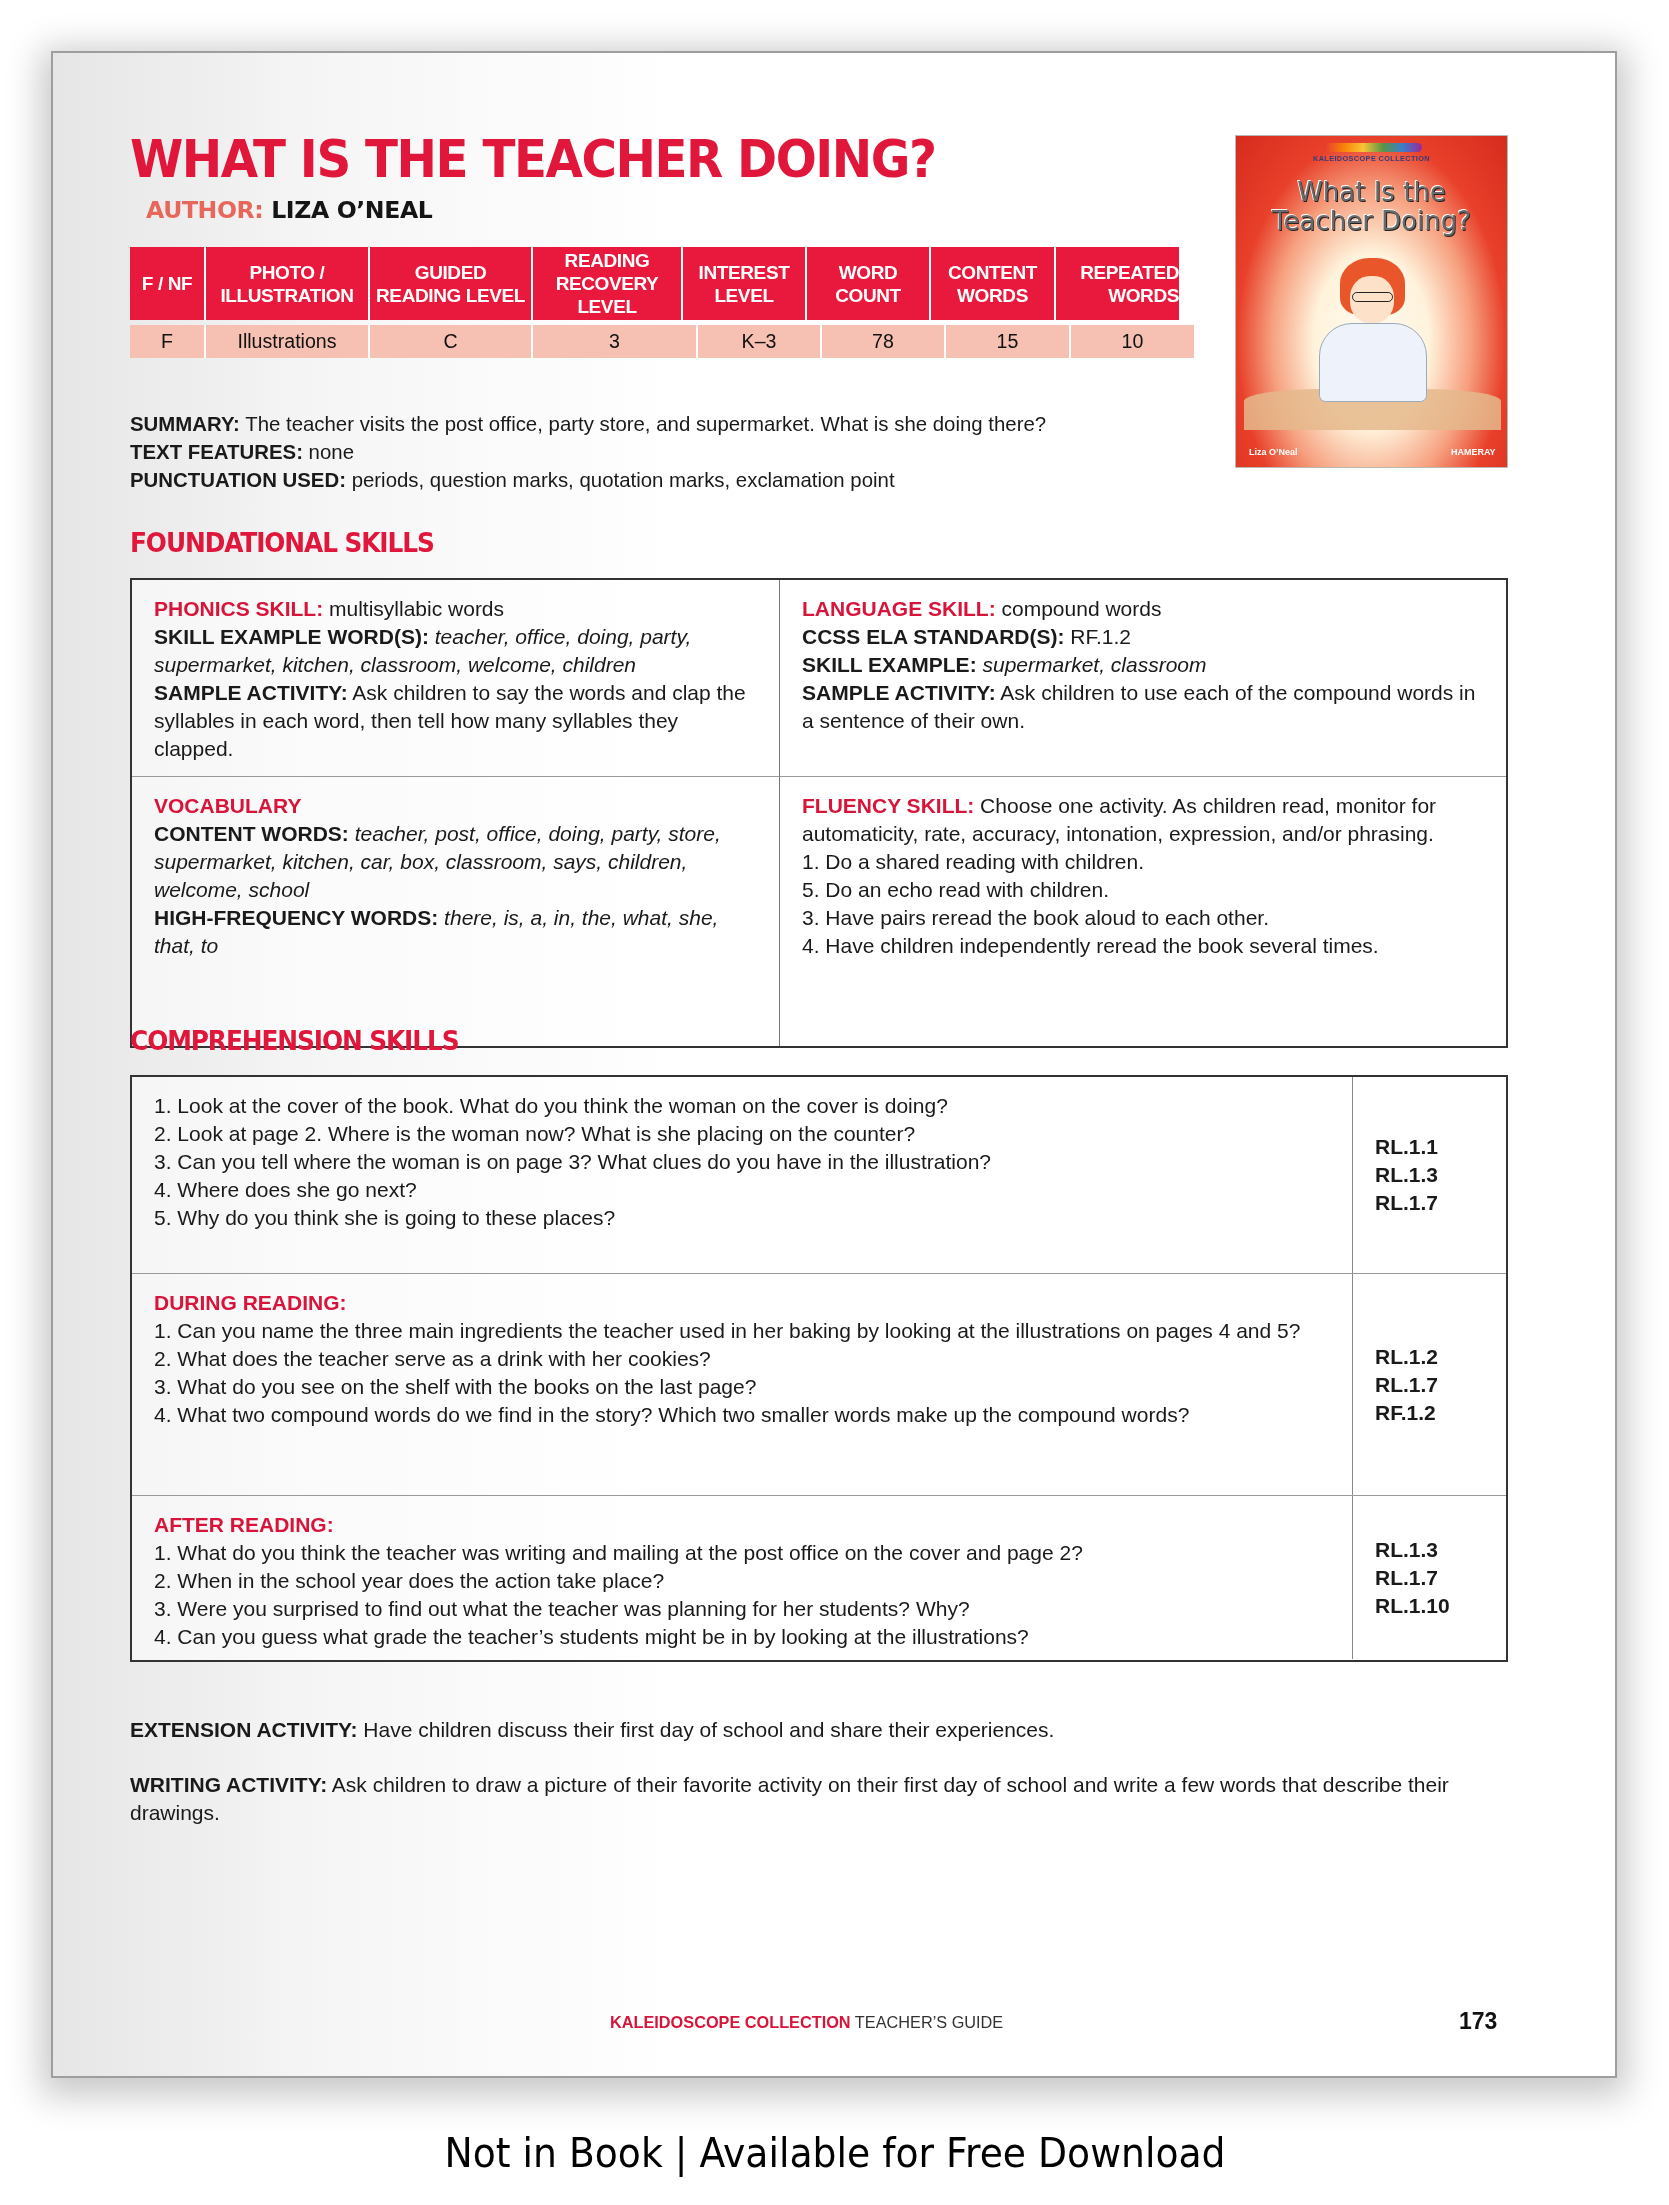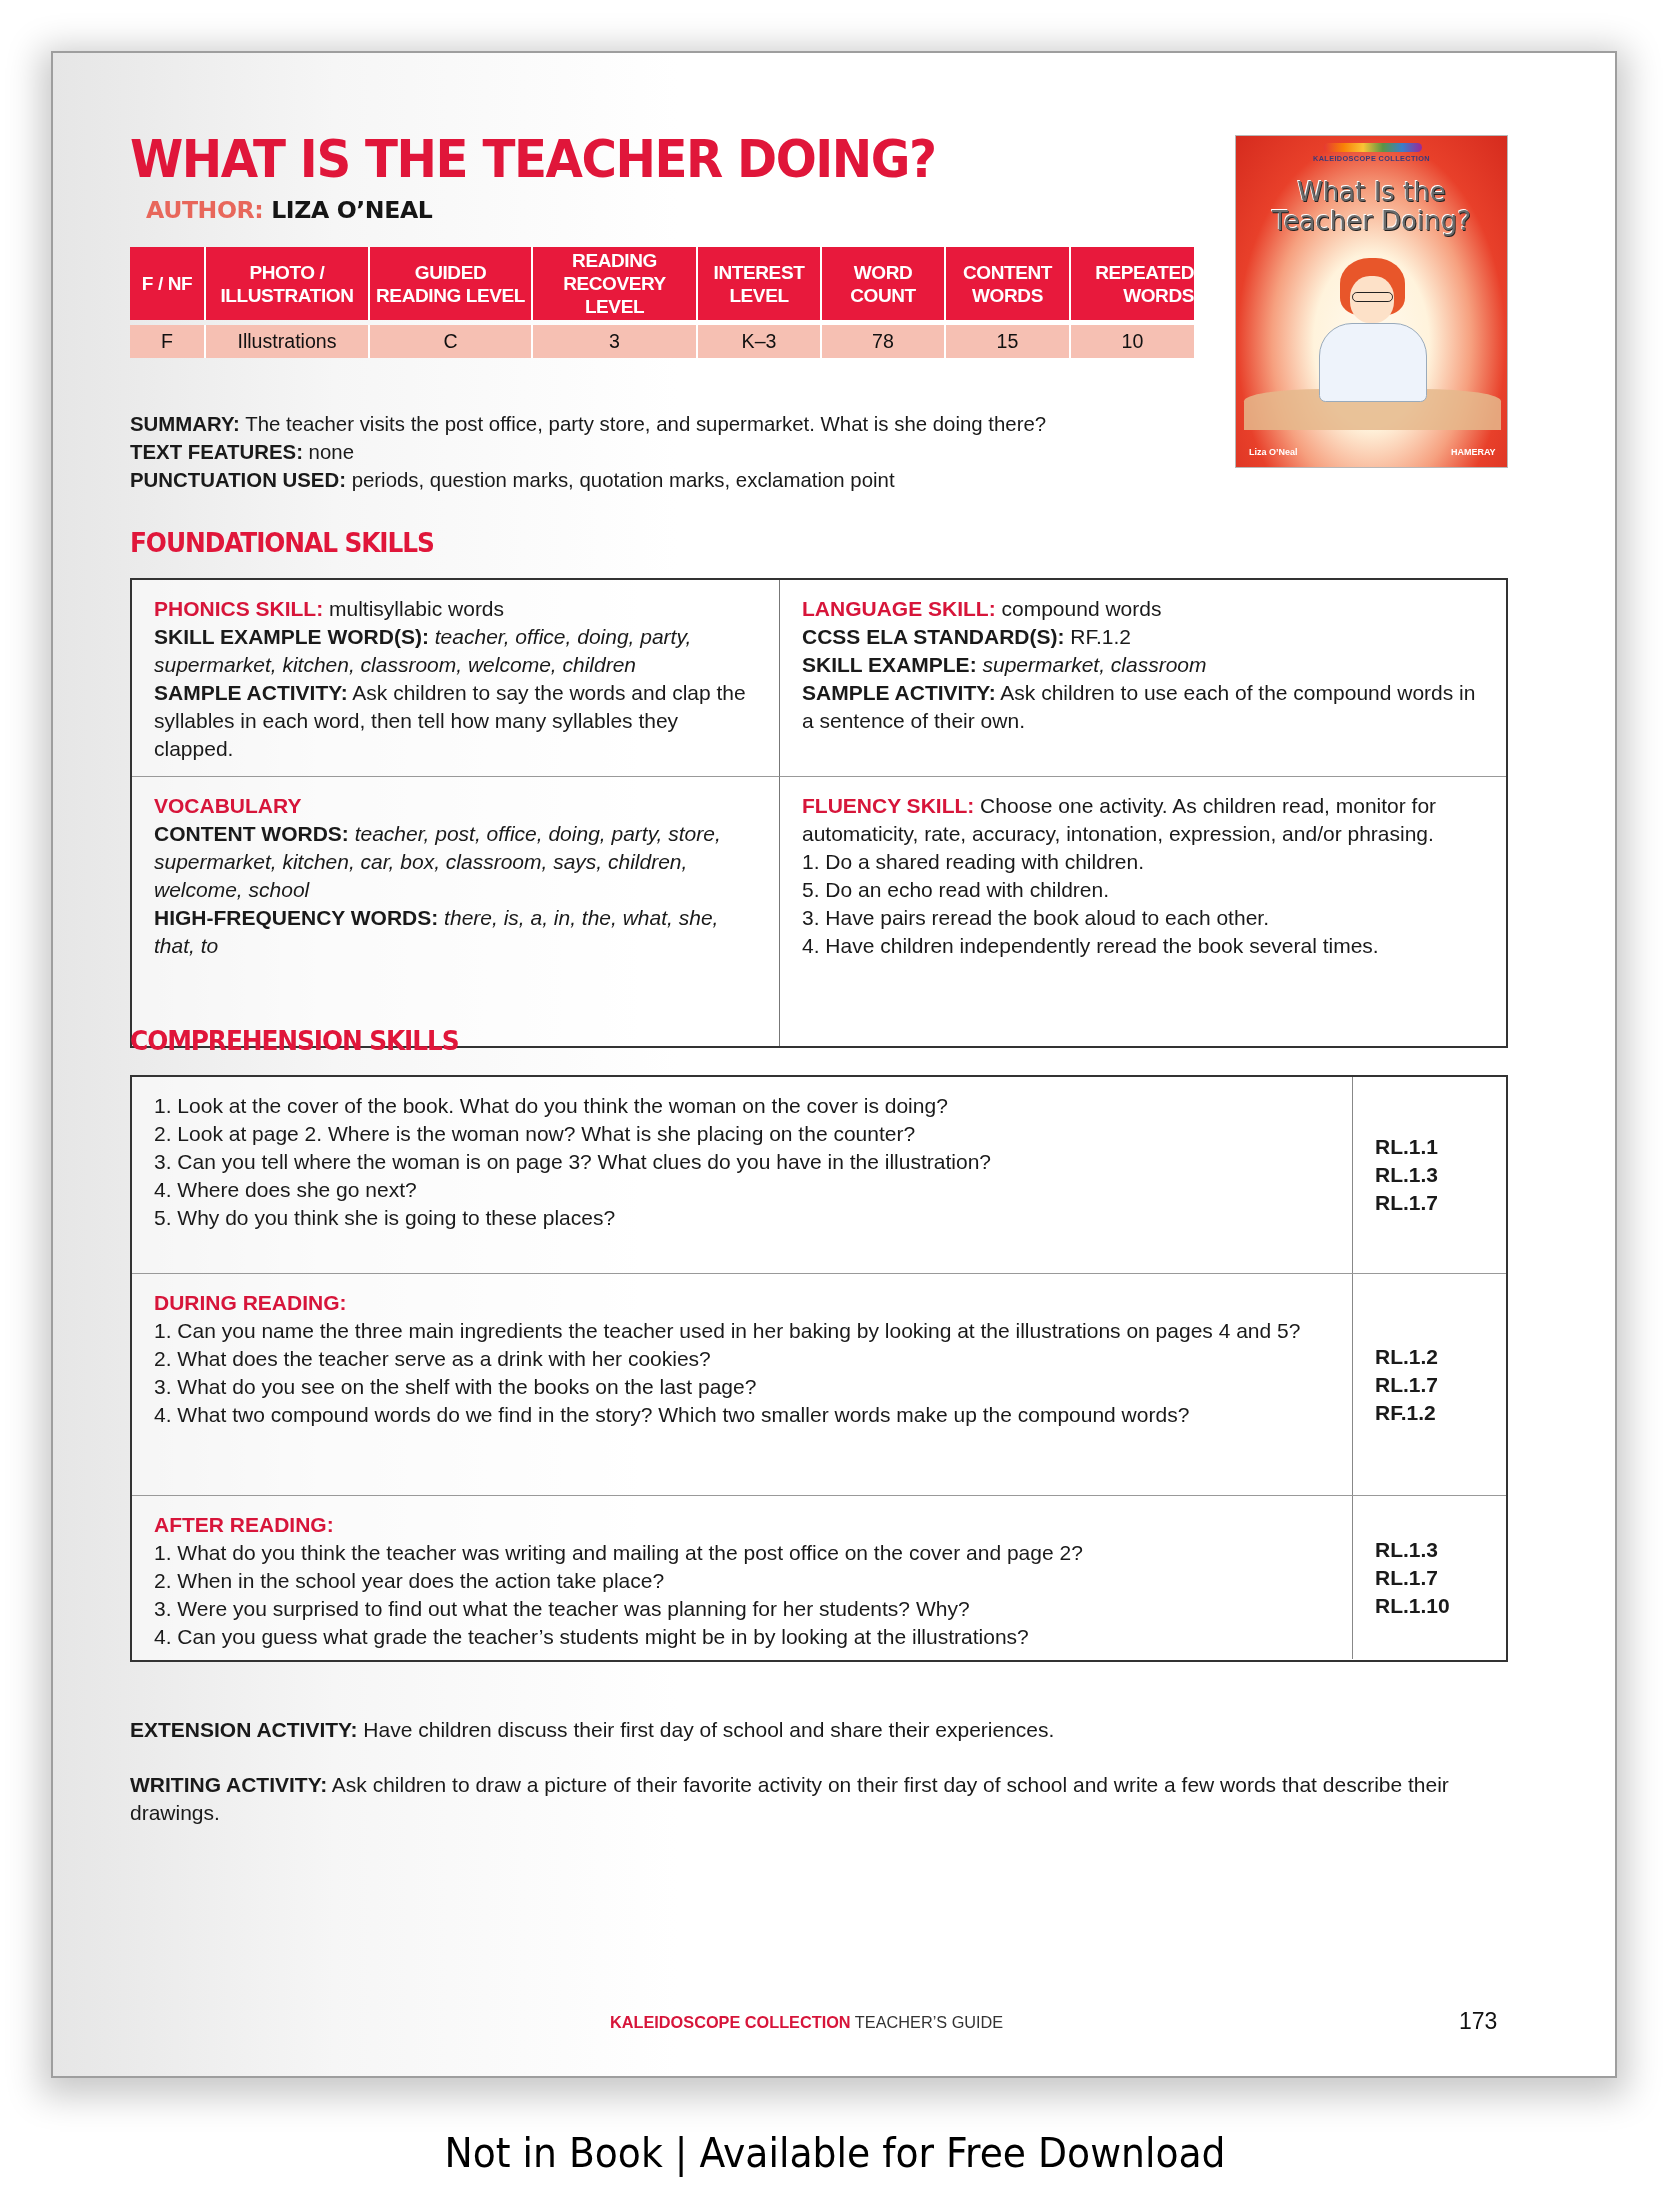--- a/index.html
+++ b/index.html
@@ -86,42 +86,42 @@
   .cs-std { flex:1; border-left:1.6px solid #888; display:flex; flex-direction:column; justify-content:center; padding-left:22px; font-weight:bold; font-size:21px; line-height:28px; }
   .cs-q ol { list-style:none; margin:0; padding:0; }
   .cs-q li { padding-left:25px; text-indent:-25px; }
 
   .ext { left:77px; top:1663px; font-size:21px; line-height:28px; width:1386px; }
   .wri { left:77px; top:1718px; font-size:21px; line-height:28px; width:1386px; }
 
   .footer { left:557px; top:1960px; font-size:16.3px; line-height:19.6px; white-space:nowrap; }
   .footer .brand { color:#d7153a; font-weight:bold; }
   .footer .guide { color:#333; }
-  .pagenum { left:1406px; top:1955px; font-size:23px; font-weight:normal; color:#111; }
+  .pagenum { left:1406px; top:1955px; font-size:23px; font-weight:bold; color:#111; }
 
   .caption { position:absolute; left:0; top:2129px; width:1670px; text-align:center; font-family:"DejaVu Sans", sans-serif;
     font-size:41px; line-height:49px; color:#000; transform:scaleX(0.92); }
 </style>
 </head>
 <body>
 
 <div class="page">
 
   <div class="abs title">WHAT IS THE TEACHER DOING?</div>
   <div class="abs author">
     <span class="lbl">AUTHOR:</span>
     <span class="val">LIZA O’NEAL</span>
   </div>
 
   <div class="stats-table">
     <div class="stats-row head">
       <div class="cell" style="width:76px">F / NF</div>
       <div class="cell" style="width:164px">PHOTO / ILLUSTRATION</div>
       <div class="cell" style="width:163px">GUIDED READING LEVEL</div>
-      <div class="cell" style="width:165px">READING RECOVERY LEVEL</div>
+      <div class="cell" style="width:150px">READING RECOVERY LEVEL</div>
       <div class="cell" style="width:124px">INTEREST LEVEL</div>
       <div class="cell" style="width:124px">WORD COUNT</div>
       <div class="cell" style="width:125px">CONTENT WORDS</div>
       <div class="cell" style="width:123px">REPEATED WORDS</div>
     </div>
     <div class="stats-row data">
       <div class="cell" style="width:76px">F</div>
       <div class="cell" style="width:164px">Illustrations</div>
       <div class="cell" style="width:163px">C</div>
       <div class="cell" style="width:165px">3</div>

